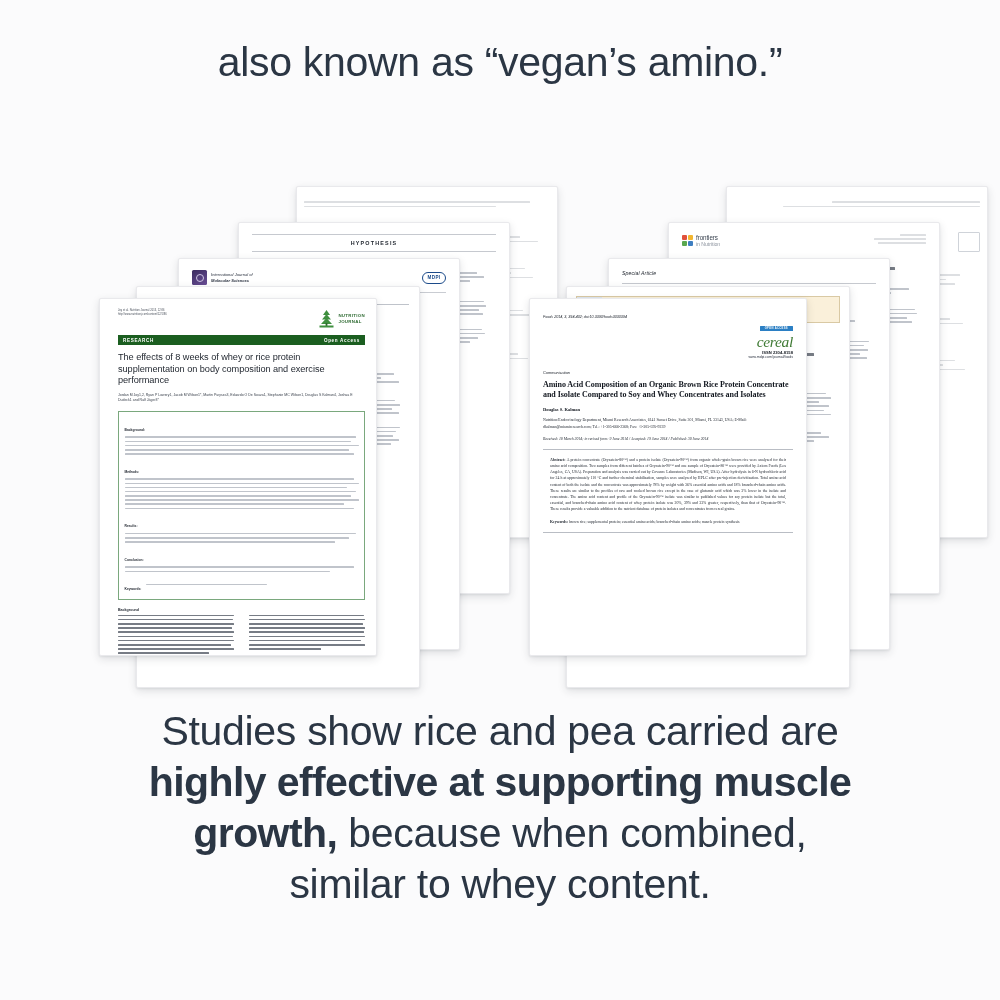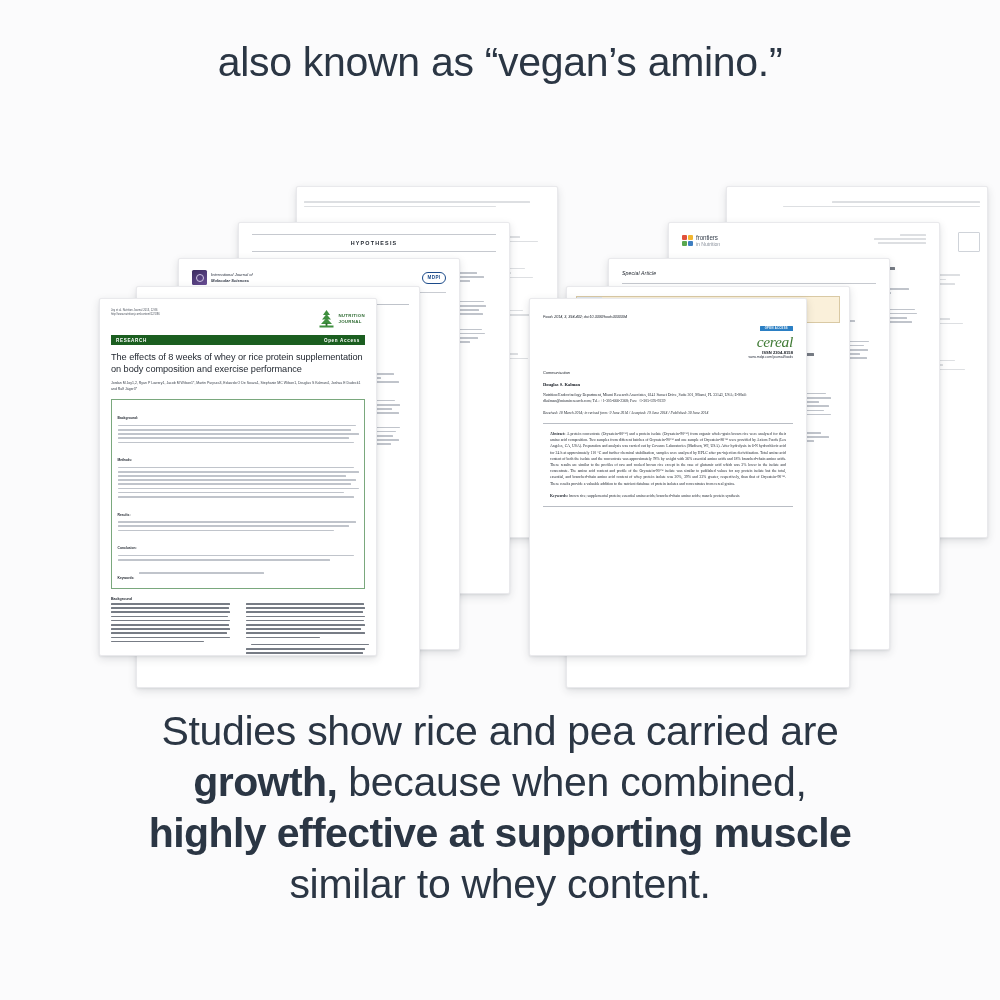--- a/index.html
+++ b/index.html
@@ -343,21 +343,21 @@
                 <div class="fx" style="width:98%"></div>
               <div class="fx" style="width:91%"></div>
                 <div class="fx" style="width:67%"></div>
             </div>
           </div>
         </div>
       </div>
     </div>
 
     <div class="doc" id="L1">
-      <div class="doc-pad" style="padding:10px 11px 8px 11px">
+      <div class="doc-pad" style="padding:10px 11px 8px 18px">
 
         <div class="nj-head">
           <div class="nj-meta">
             <div>Joy et al. Nutrition Journal 2013, 12:86</div>
             <div>http://www.nutritionj.com/content/12/1/86</div>
           </div>
           <div class="nj-logo">
             <svg class="nj-tree" viewBox="0 0 34 38">
               <path d="M17 2 L24 12 L10 12 Z" fill="#3f8f3f"></path>
               <path d="M17 10 L26 21 L8 21 Z" fill="#3f8f3f"></path>
@@ -594,20 +594,21 @@
           <div class="fd-cite">Foods 2014, 3, 394-402; doi:10.3390/foods3030394</div>
           <div class="fd-logo">
             <div class="fd-oa">OPEN ACCESS</div>
             <div class="fd-foods">cereal</div>
             <div class="fd-issn">ISSN 2304-8158</div>
             <div class="fd-url">www.mdpi.com/journal/foods</div>
           </div>
         </div>
 
         <div class="fd-kind">Communication</div>
+        <div class="fd-title">Amino Acid Composition of an Organic Brown Rice Protein Concentrate and Isolate Compared to Soy and Whey Concentrates and Isolates</div>
         <div class="fd-auth">Douglas S. Kalman</div>
         <div class="fd-aff">Nutrition/Endocrinology Department, Miami Research Associates, 6141 Sunset Drive, Suite 301, Miami, FL 33143, USA; E-Mail: dkalman@miamiresearch.com; Tel.: +1-305-666-2368; Fax: +1-305-595-9239</div>
         <div class="fd-dates">Received: 18 March 2014; in revised form: 9 June 2014 / Accepted: 19 June 2014 / Published: 30 June 2014</div>
 
         <div class="fd-hr"></div>
 
         <div class="fd-abs">
           <b>Abstract:</b>
           <span>A protein concentrate (Oryzatein-80™) and a protein isolate (Oryzatein-90™) from organic whole-grain brown rice were analyzed for their amino acid composition. Two samples from different batches of Oryzatein-90™ and one sample of Oryzatein-80™ were provided by Axiom Foods (Los Angeles, CA, USA). Preparation and analysis was carried out by Covance Laboratories (Madison, WI, USA). After hydrolysis in 6-N hydrochloric acid for 24 h at approximately 110 °C and further chemical stabilization, samples were analyzed by HPLC after pre-injection derivitization. Total amino acid content of both the isolate and the concentrate was approximately 78% by weight with 36% essential amino acids and 18% branched-chain amino acids. These results are similar to the profiles of raw and cooked brown rice except in the case of glutamic acid which was 3% lower in the isolate and concentrate. The amino acid content and profile of the Oryzatein-90™ isolate was similar to published values for soy protein isolate but the total, essential, and branched-chain amino acid content of whey protein isolate was 20%, 39% and 33% greater, respectively, than that of Oryzatein-90™. These results provide a valuable addition to the nutrient database of protein isolates and concentrates from cereal grains.</span>
           <div class="fd-kw">
@@ -617,18 +618,18 @@
         </div>
 
         <div class="fd-hr"></div>
 
       </div>
     </div>
   </div>
 
   <div class="headline-bottom">
     <span class="l">Studies show rice and pea carried are</span>
+    <span class="l"><b>highly effective at supporting muscle</b></span>
     <span class="l"><b>growth,</b><span> because when combined,</span></span>
-    <span class="l"><b>highly effective at supporting muscle</b></span>
     <span class="l">similar to whey content.</span>
   </div>
 
 </div>
 
 </body></html>

